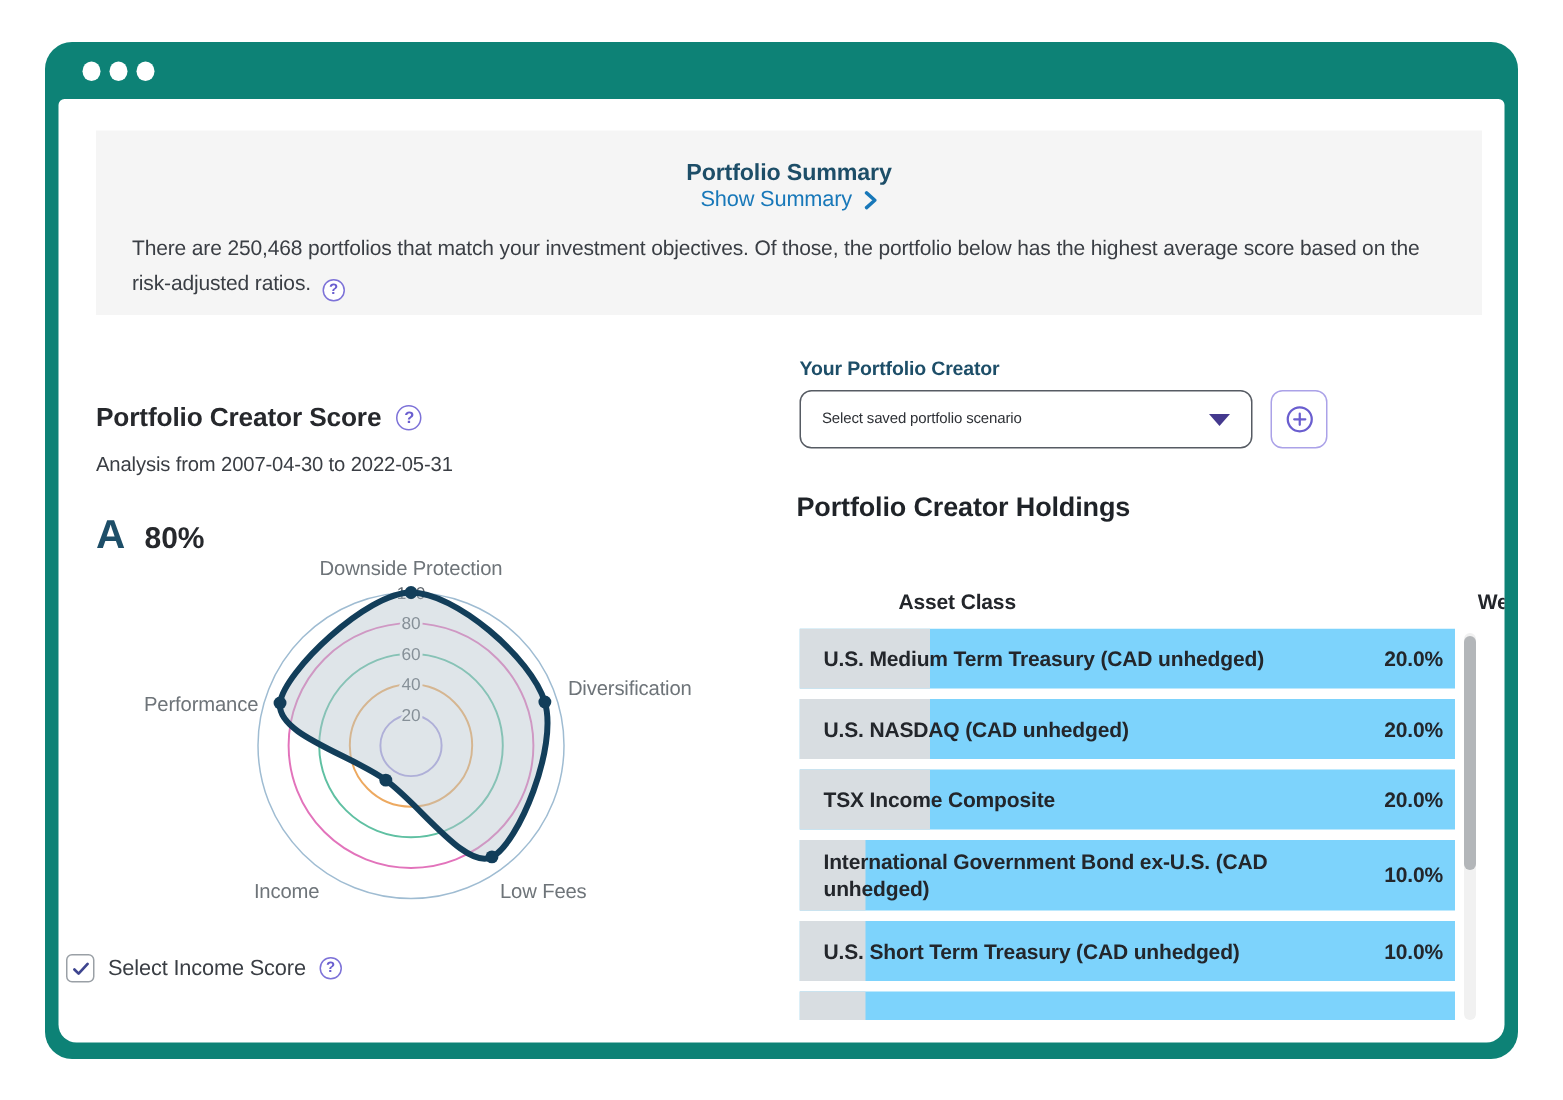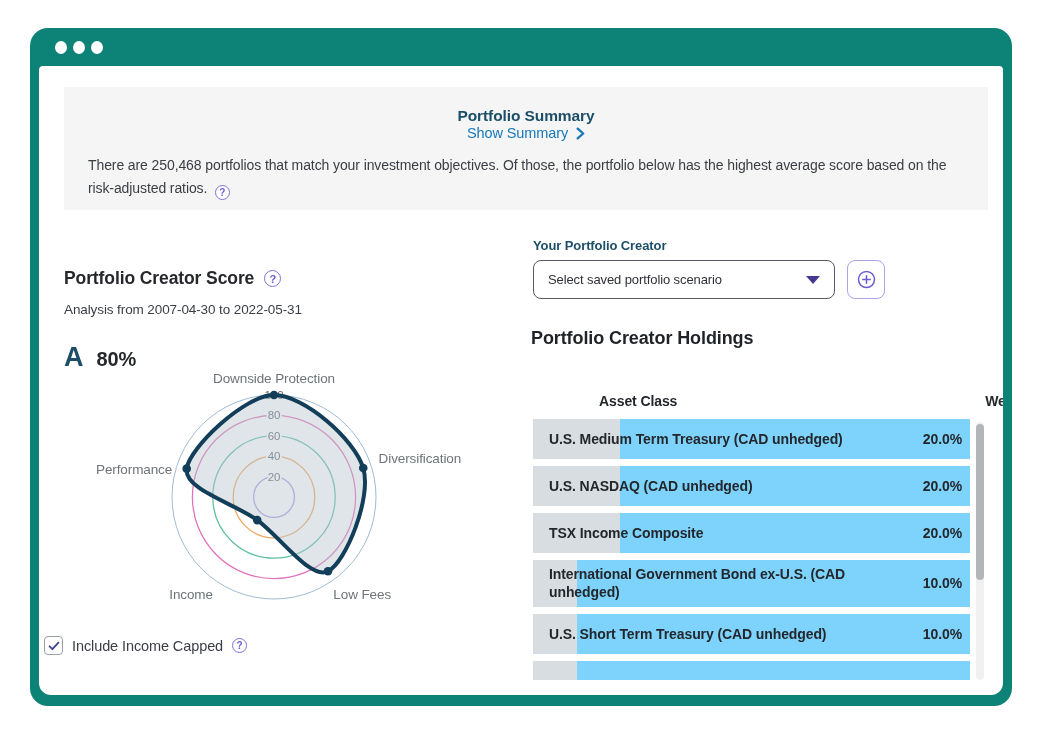--- a/index.html
+++ b/index.html
@@ -39,21 +39,21 @@
   .radar { position:absolute; left:0; top:296px; }
   .income-row { position:absolute; left:5px; top:570px; display:flex; align-items:center; gap:9px;
     font-size:14.5px; color:#3A3E44; cursor:pointer; }
   .checkbox { width:17px; height:17px; border:1.5px solid #9AA0A6; border-radius:4px;
     background:#fff; display:inline-flex; align-items:center; justify-content:center; box-sizing:content-box; }
 
   
   .yp-label { position:absolute; left:494px; top:172px; font-size:13px; font-weight:bold; color:#1D4E68; }
   .dropdown { position:absolute; left:494px; top:194px; width:302px; height:39px;
     border:1px solid #565B63; border-radius:8px; background:#fff; display:flex; align-items:center;
-    padding:0 14px; box-sizing:border-box; font-size:13px; color:#2E3136; cursor:pointer; }
+    padding:0 14px; box-sizing:border-box; font-size:10px; color:#2E3136; cursor:pointer; }
   .caret { margin-left:auto; width:0; height:0; border-left:7px solid transparent;
     border-right:7px solid transparent; border-top:8px solid #44398E; }
   .add-btn { position:absolute; left:808px; top:194px; width:38px; height:39px;
     border:1.5px solid #ABA2E8; border-radius:8px; background:#fff; display:flex;
     align-items:center; justify-content:center; cursor:pointer; padding:0; }
   .holdings-title { position:absolute; left:492px; top:262px; margin:0; font-size:18px;
     font-weight:bold; color:#1F2328; }
   .table-head { position:absolute; left:516px; top:327px; width:437px; display:flex;
     justify-content:space-between; align-items:center; font-size:14px; font-weight:bold; color:#23262B;margin-left:44px; }
   .weight-head { display:flex; align-items:center; gap:7px; transform:translateX(17px); }
@@ -128,21 +128,21 @@
         <text x="152.1" y="236.9" text-anchor="middle" font-size="13.5" fill="#6E7479">Income</text>
         <text x="133.2" y="112.1" text-anchor="end" font-size="13.5" fill="#6E7479">Performance</text>
       </svg>
 
     <label class="income-row">
       <span class="checkbox">
         <svg id="check-mark" width="12" height="10" viewBox="0 0 12 10">
             <path d="M1.6 5.3 L4.4 8.1 L10.4 1.6" fill="none" stroke="#3E458F" stroke-width="1.8" stroke-linecap="round" stroke-linejoin="round"></path>
           </svg>
       </span>
-      <span>Include Income Capped</span>
+      <span>Select Income Score</span>
       <span class="qicon">?</span>
     </label>
 
     <div class="yp-label">Your Portfolio Creator</div>
     <div class="dropdown">
       <span>Select saved portfolio scenario</span>
       <span class="caret"></span>
     </div>
     <button class="add-btn">
       <svg width="21" height="21" viewBox="0 0 21 21">

